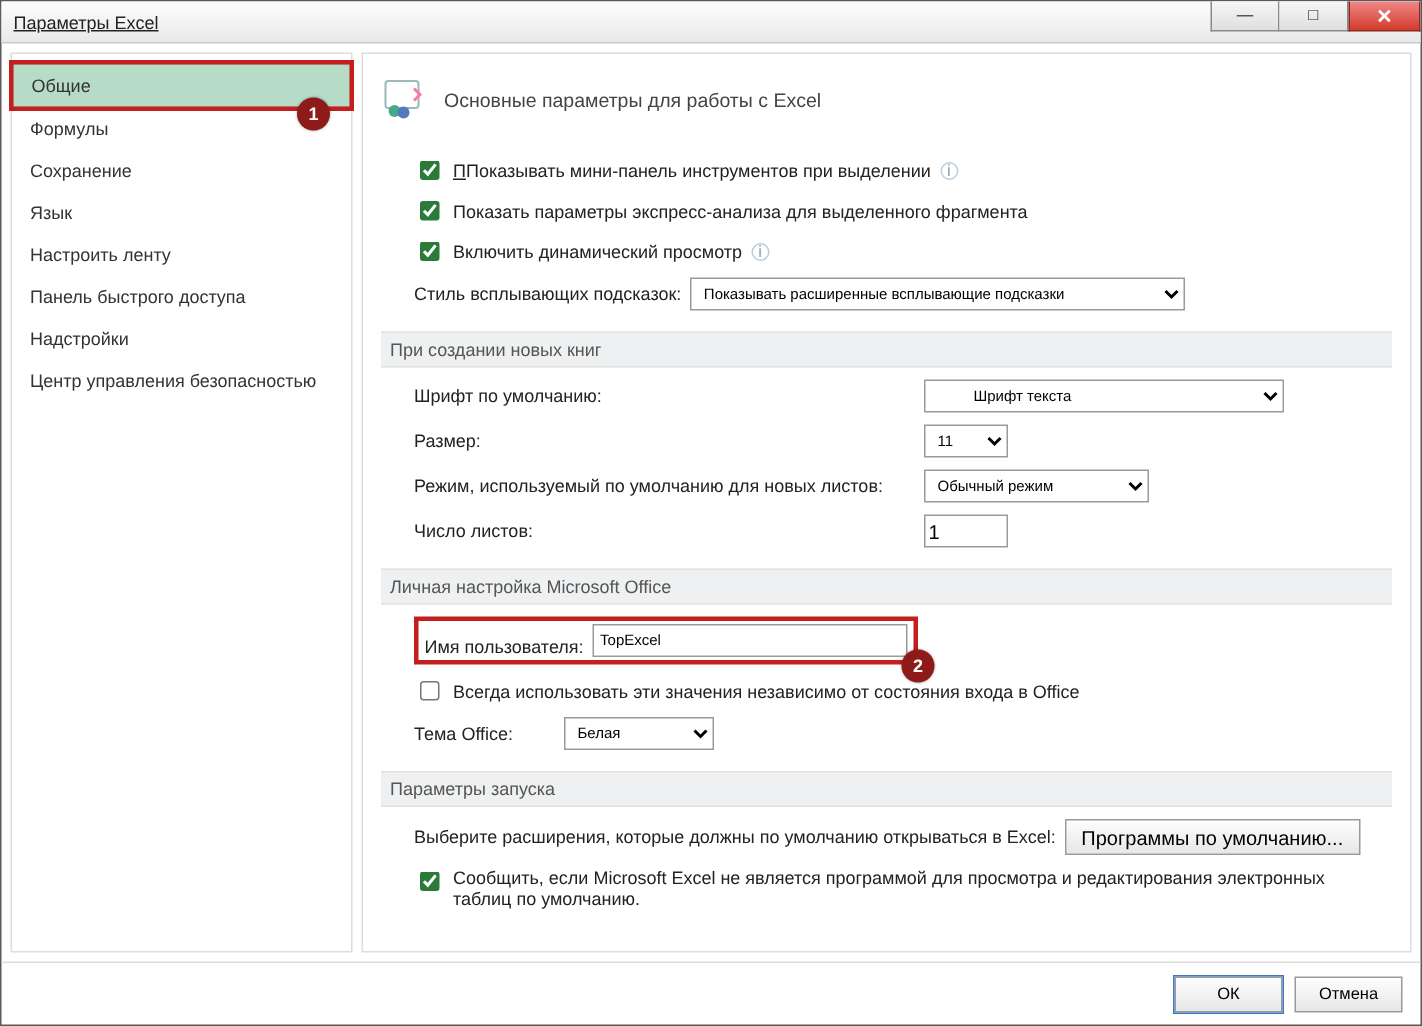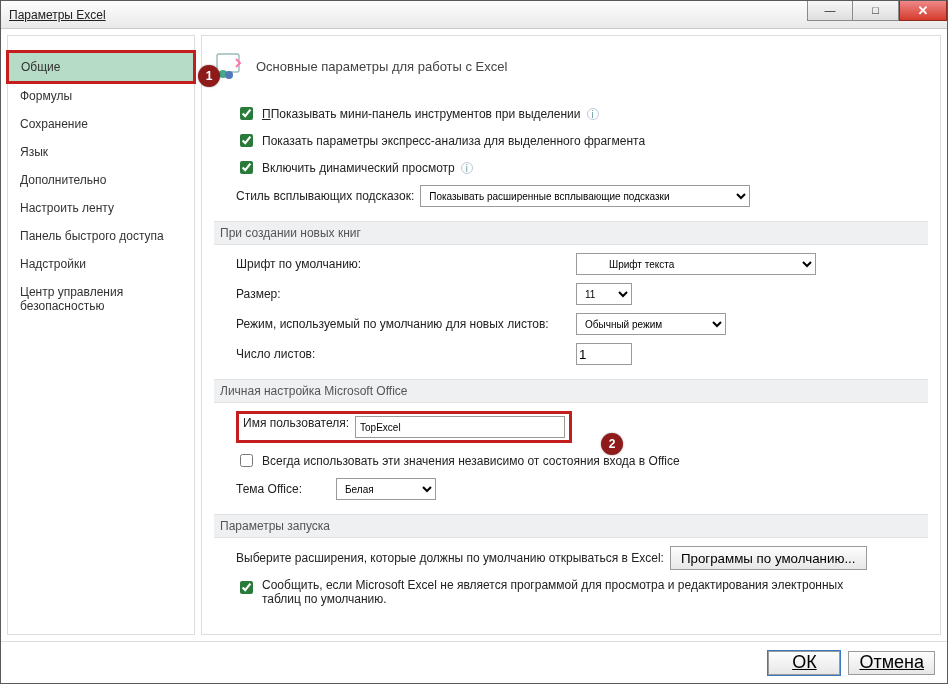--- a/index.html
+++ b/index.html
@@ -10,42 +10,42 @@
   .titlebar .title { font-size:12px; }
   .winbtns { position:absolute; right:0; top:0; display:flex; height:22px; }
   .winbtn { width:46px; height:20px; border:1px solid #8a8a8a; border-top:none; display:flex; align-items:center; justify-content:center; background:linear-gradient(#f7f7f7,#dedede); }
   .winbtn.min { border-top-left-radius:0; }
   .winbtn.max { border-left:none; }
   .winbtn.close { width:48px; background:linear-gradient(#e88,#d43b2b); border-color:#8a2c22; }
   .winbtn.close span { color:#fff; font-weight:bold; font-size:13px; }
   .winbtn span { font-size:11px; line-height:1; }
   
   .body { flex:1; display:flex; padding:6px; gap:6px; overflow:hidden; }
-  .sidebar { width:188px; border:1px solid #ddd; background:#fff; padding:16px 0; }
+  .sidebar { width:228px; border:1px solid #ddd; background:#fff; padding:6px 0; }
   .sidebar-item { padding:7px 12px; cursor:default; color:#333; }
   .sidebar-item.selected { background:#b6dbc6; border:1px solid #8fc4a6; margin:0; }
   .highlight-red { outline:3px solid #c51e1e; outline-offset:-1px; }
   .content { flex:1; border:1px solid #ddd; background:#fff; padding:8px 12px 12px 12px; overflow:auto; position:relative; }
   .heading-row { display:flex; align-items:center; gap:10px; margin:6px 0 14px 0; }
   .heading-icon { width:32px; height:32px; display:inline-block; }
   .heading-text { font-size:13px; color:#444; }
   .section { margin-bottom:10px; }
   .section-title { background:#eef0f1; border-top:1px solid #e1e1e1; border-bottom:1px solid #e1e1e1; padding:4px 6px; color:#555; font-size:12px; }
   .section-body { padding:8px 10px 4px 22px; display:flex; flex-direction:column; gap:8px; }
   .row { display:flex; align-items:center; gap:6px; }
   .row label.fld { white-space:nowrap; }
   input[type="checkbox"] { accent-color:#2a7a3a; }
   select, input[type="text"] { font-family:inherit; font-size:10px; border:1px solid #9a9a9a; background:#fff; padding:2px 4px; height:22px; }
   .wsel { width:280px;padding-left:28px; }
   .numsel { width:60px; }
-  .username-row { border:3px solid #c51e1e; padding:2px 4px; display:inline-flex; align-items:flex-start; gap:6px; }
+  .username-row { border:3px solid #c51e1e; padding:2px 4px; display:inline-flex; align-items:flex-end; gap:6px; }
   .username-row input { width:210px; }
   .info-icon { color:#7aa; font-size:11px; border:1px solid #bcd; border-radius:50%; width:12px; height:12px; display:inline-flex; align-items:center; justify-content:center; }
   .footer { height:42px; border-top:1px solid #ddd; display:flex; align-items:center; justify-content:flex-end; gap:8px; padding:0 12px; }
-  .btn { min-width:72px; height:24px; border:1px solid #9a9a9a; background:linear-gradient(#fdfdfd,#e7e7e7); font-family:inherit; font-size:18px; padding:0 10px; cursor:default;text-decoration:underline; }
+  .btn { min-width:72px; height:24px; border:1px solid #9a9a9a; background:linear-gradient(#fdfdfd,#e7e7e7); font-family:inherit; font-size:11px; padding:0 10px; cursor:default; }
   .btn.default { outline:1px solid #3a78c3; }
   .badge { width:22px; height:22px; border-radius:50%; background:#8f1a1a; color:#fff; font-weight:bold; display:flex; align-items:center; justify-content:center; font-size:12px; position:absolute; box-shadow:0 0 2px rgba(0,0,0,.4); }
   .badge.n1 { left:197px; top:64px; }
   .badge.n2 { left:600px; top:432px; }
   .col-labels { display:grid; grid-template-columns:340px auto; row-gap:8px; align-items:center; }
   .col-labels .r { display:contents; }
   u.ak { text-decoration:underline; }
   .prog-btn { height:24px; border:1px solid #9a9a9a; background:linear-gradient(#fdfdfd,#e7e7e7); padding:0 10px; }
 </style>
 </head>
@@ -66,21 +66,20 @@
         </div>
     </div>
   </div>
 
   <div class="body">
     <div class="sidebar">
       <div class="sidebar-item selected highlight-red"><span>Общие</span></div>
       <div class="sidebar-item"><span>Формулы</span></div>
       <div class="sidebar-item"><span>Сохранение</span></div>
       <div class="sidebar-item"><span>Язык</span></div>
-      <div class="sidebar-item"><span>Дополнительно</span></div>
       <div class="sidebar-item"><span>Настроить ленту</span></div>
       <div class="sidebar-item"><span>Панель быстрого доступа</span></div>
       <div class="sidebar-item"><span>Надстройки</span></div>
       <div class="sidebar-item"><span>Центр управления безопасностью</span></div>
     </div>
 
     <div class="content">
       <div class="heading-row">
         <span class="heading-icon">
           <svg viewBox="0 0 32 32">

